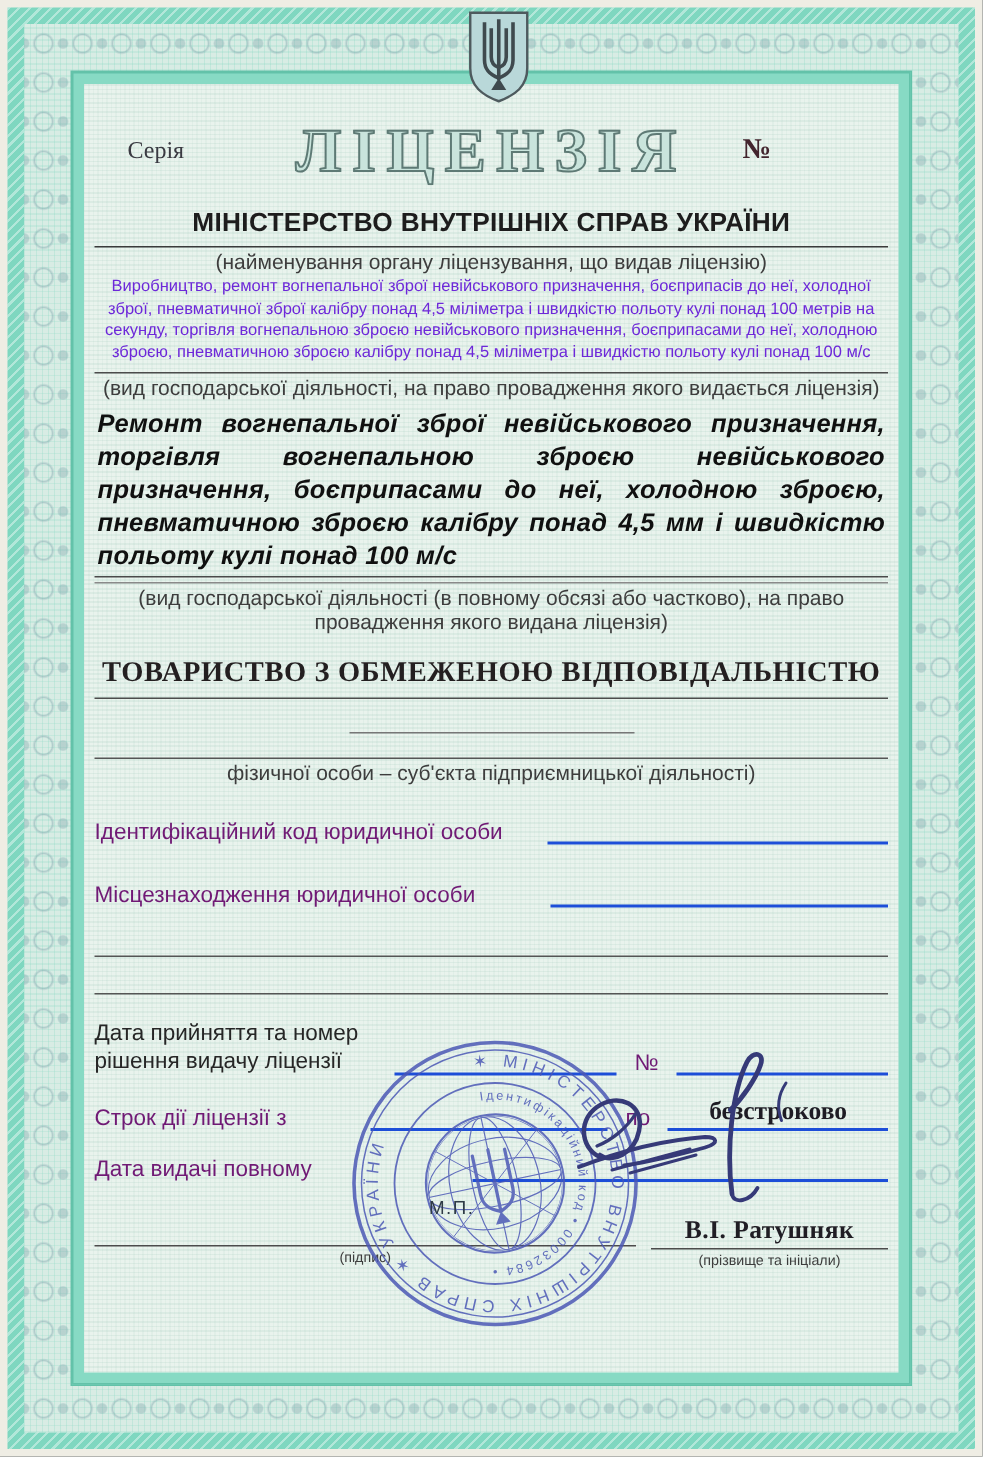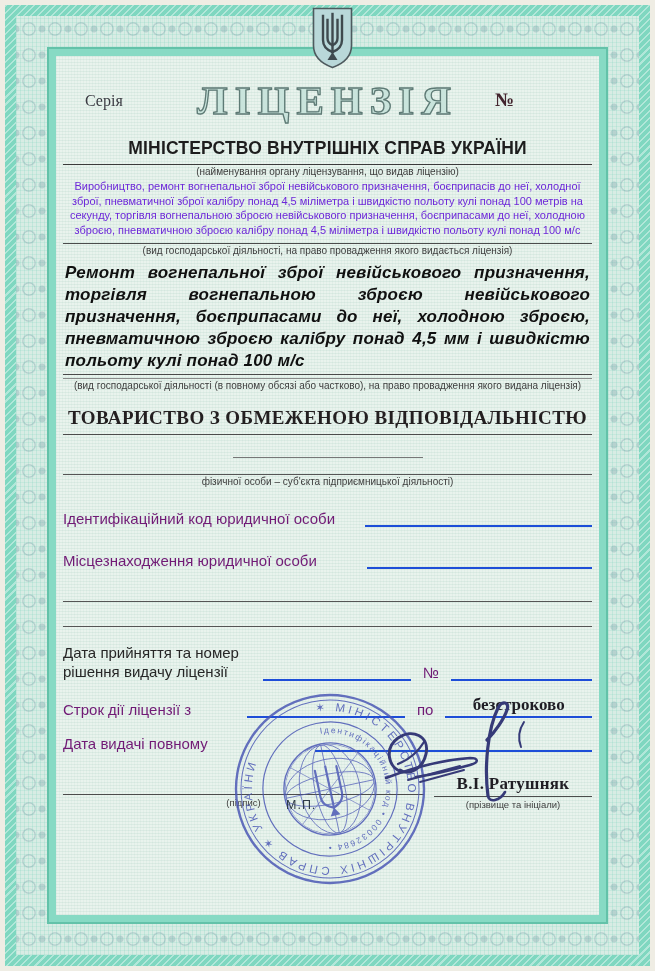--- a/index.html
+++ b/index.html
@@ -47,21 +47,21 @@
   .seria{position:absolute; left:22px; top:16px; font-family:"Liberation Serif",serif; font-size:16px; color:#3a3a42;}
   .license-title{
     position:absolute; left:50%; top:0; transform:translateX(-50%);
     font-family:"Liberation Serif",serif; font-size:41px; font-weight:bold; letter-spacing:7px;
     color:#c9e4dc; -webkit-text-stroke:1.3px #5e7a75; text-shadow:0 0 1px #5e7a75; white-space:nowrap;
   }
   .numero{position:absolute; left:432px; top:13px; font-family:"Liberation Serif",serif; font-size:19px; font-weight:bold; color:#43252e;}
   .ministry{margin-top:12px; text-align:center; font-size:17.5px; font-weight:bold; letter-spacing:.2px; color:#1d1d1d;}
   .rule{border-bottom:1.5px solid #3b3b3b; margin-top:5px;}
   .rule.thin{border-bottom-width:1px; border-color:#4c4c4c;}
-  .caption{margin-top:1px; text-align:center; font-size:10px; color:#3d3d3d;}
+  .caption{margin-top:1px; text-align:center; font-size:14px; color:#3d3d3d;}
   .para{
     margin-top:2px; text-align:center; font-size:11px; line-height:1.33; color:#6d28d9;
   }
   .granted{
     margin:6px 2px 0; font-size:17px; font-weight:bold; font-style:italic;
     line-height:1.3; text-align:justify; color:#101010; letter-spacing:.2px;
   }
   .dblrule{height:3px; border-top:1px solid #4a4a4a; border-bottom:1px solid #8a8a8a; margin-top:2px;}
   .licensee-name{
     margin-top:16px; text-align:center; font-family:"Liberation Serif",serif;

